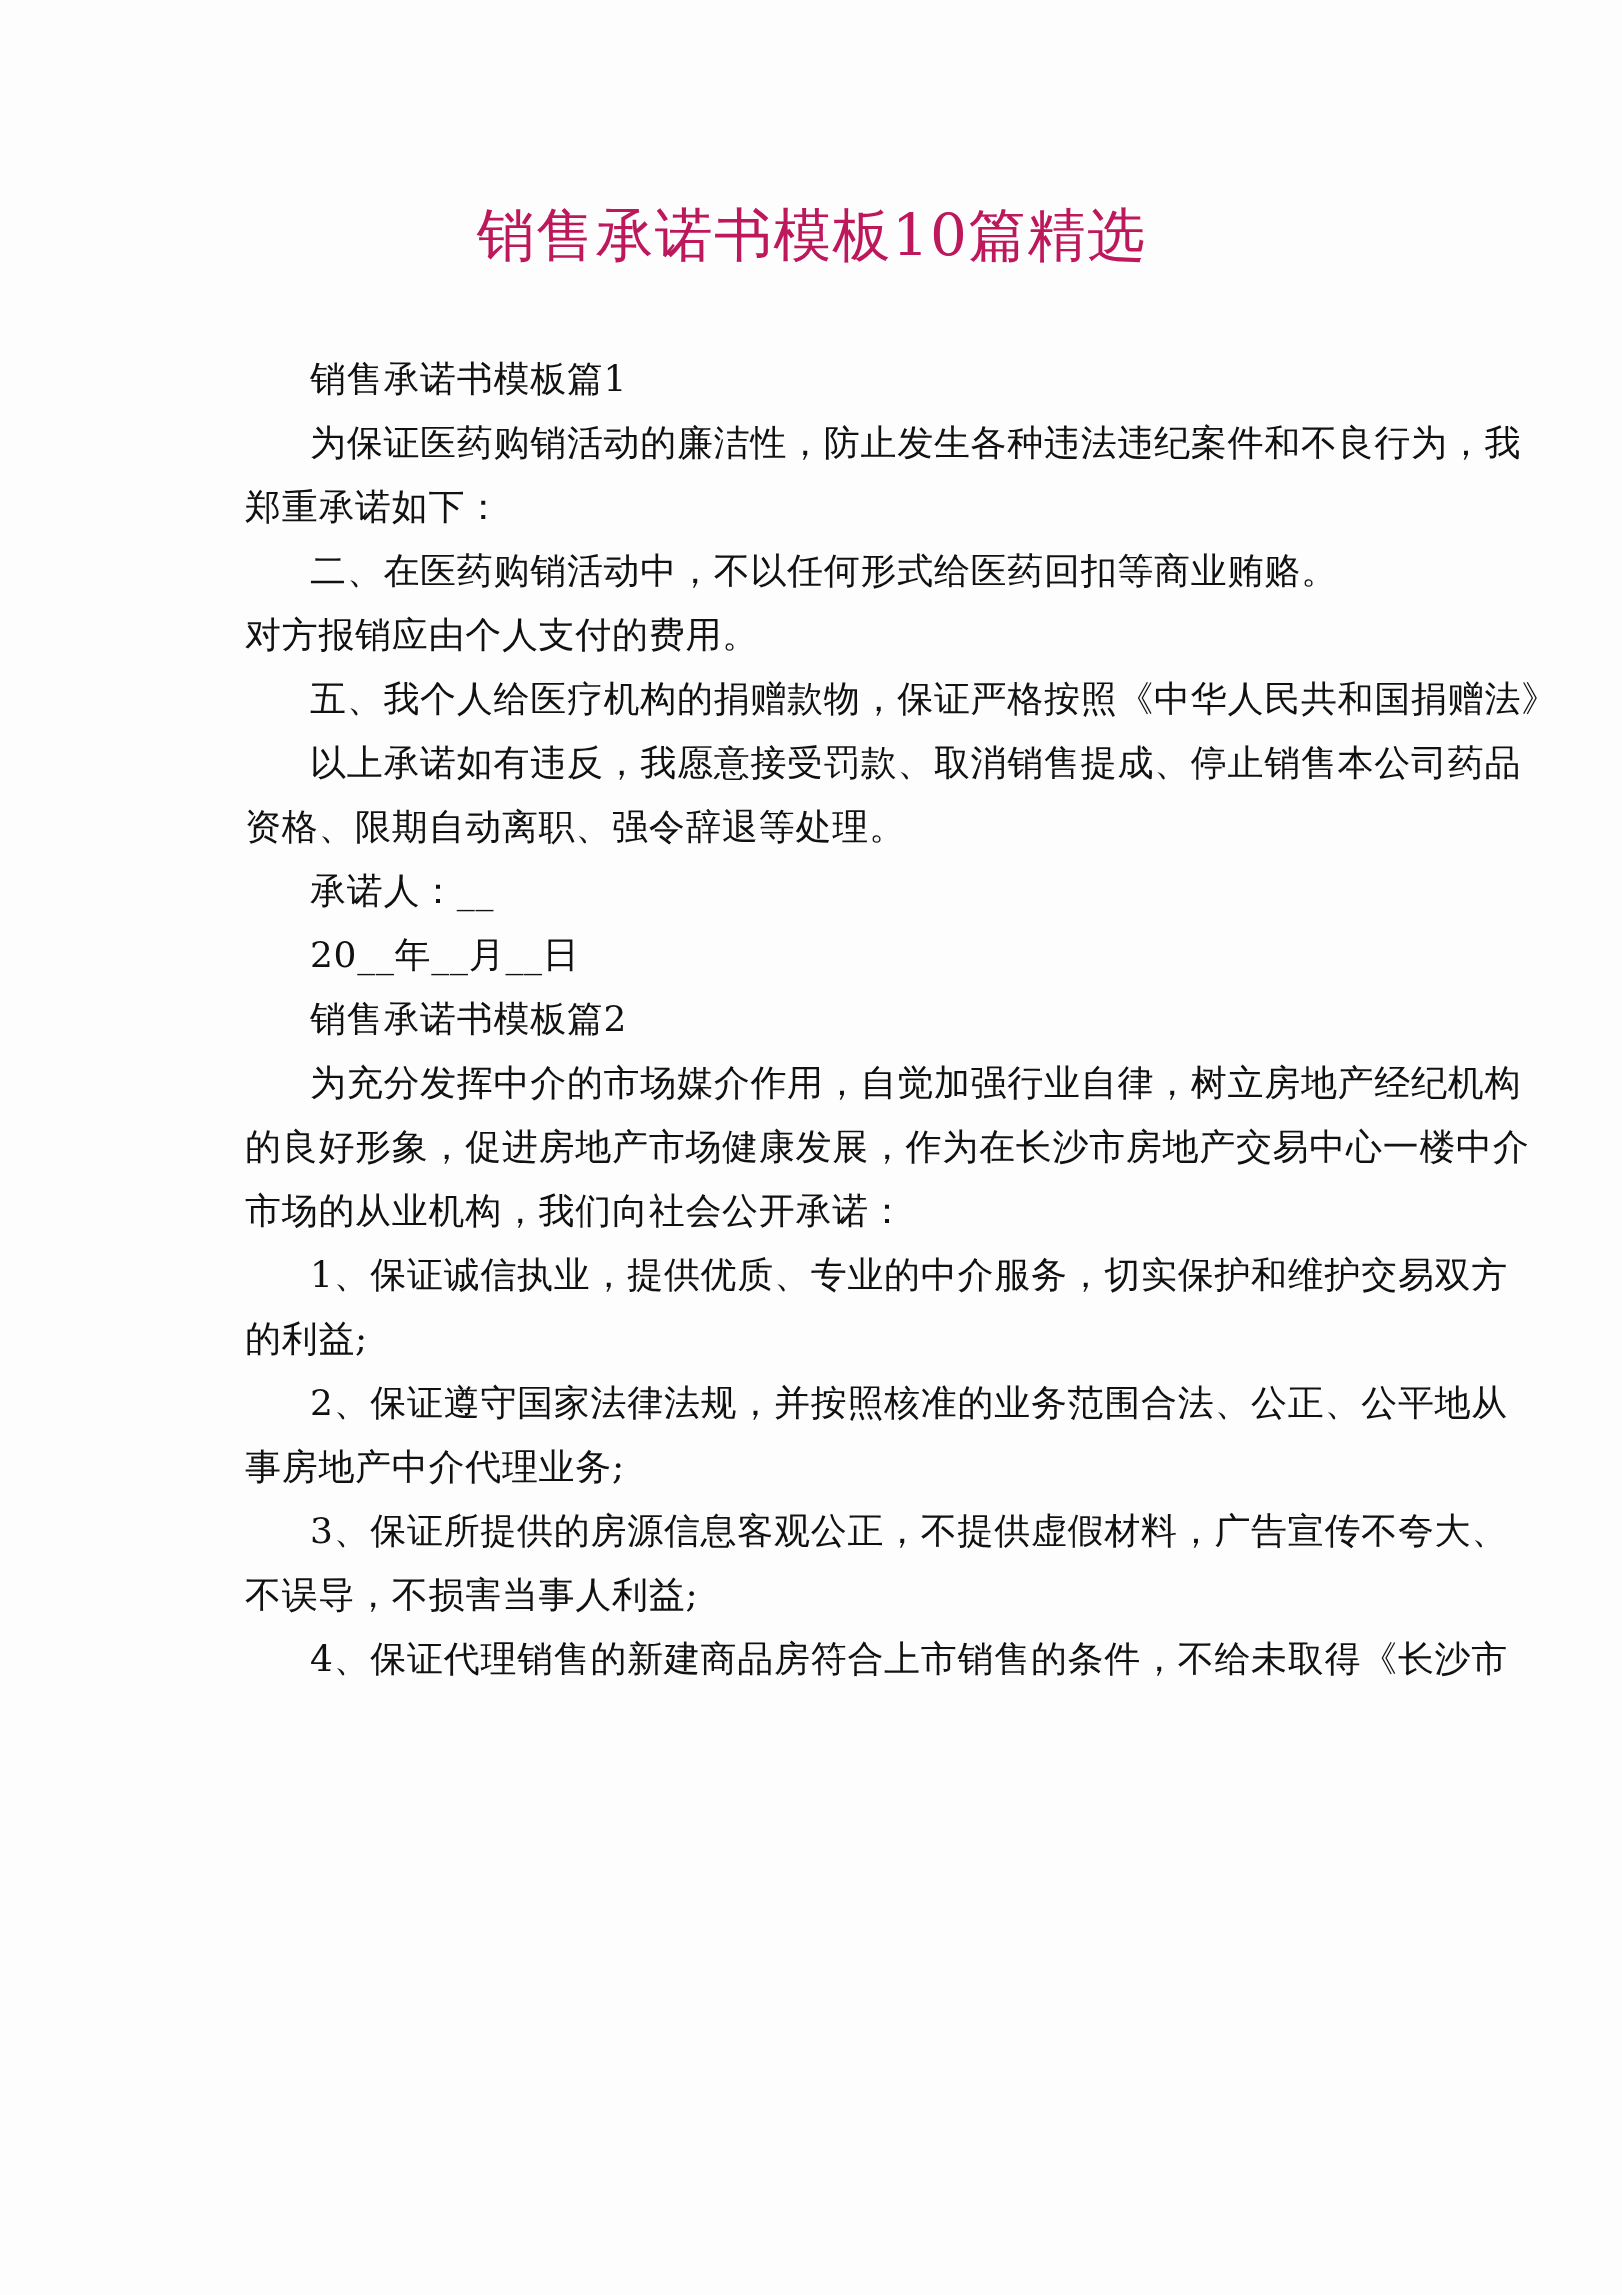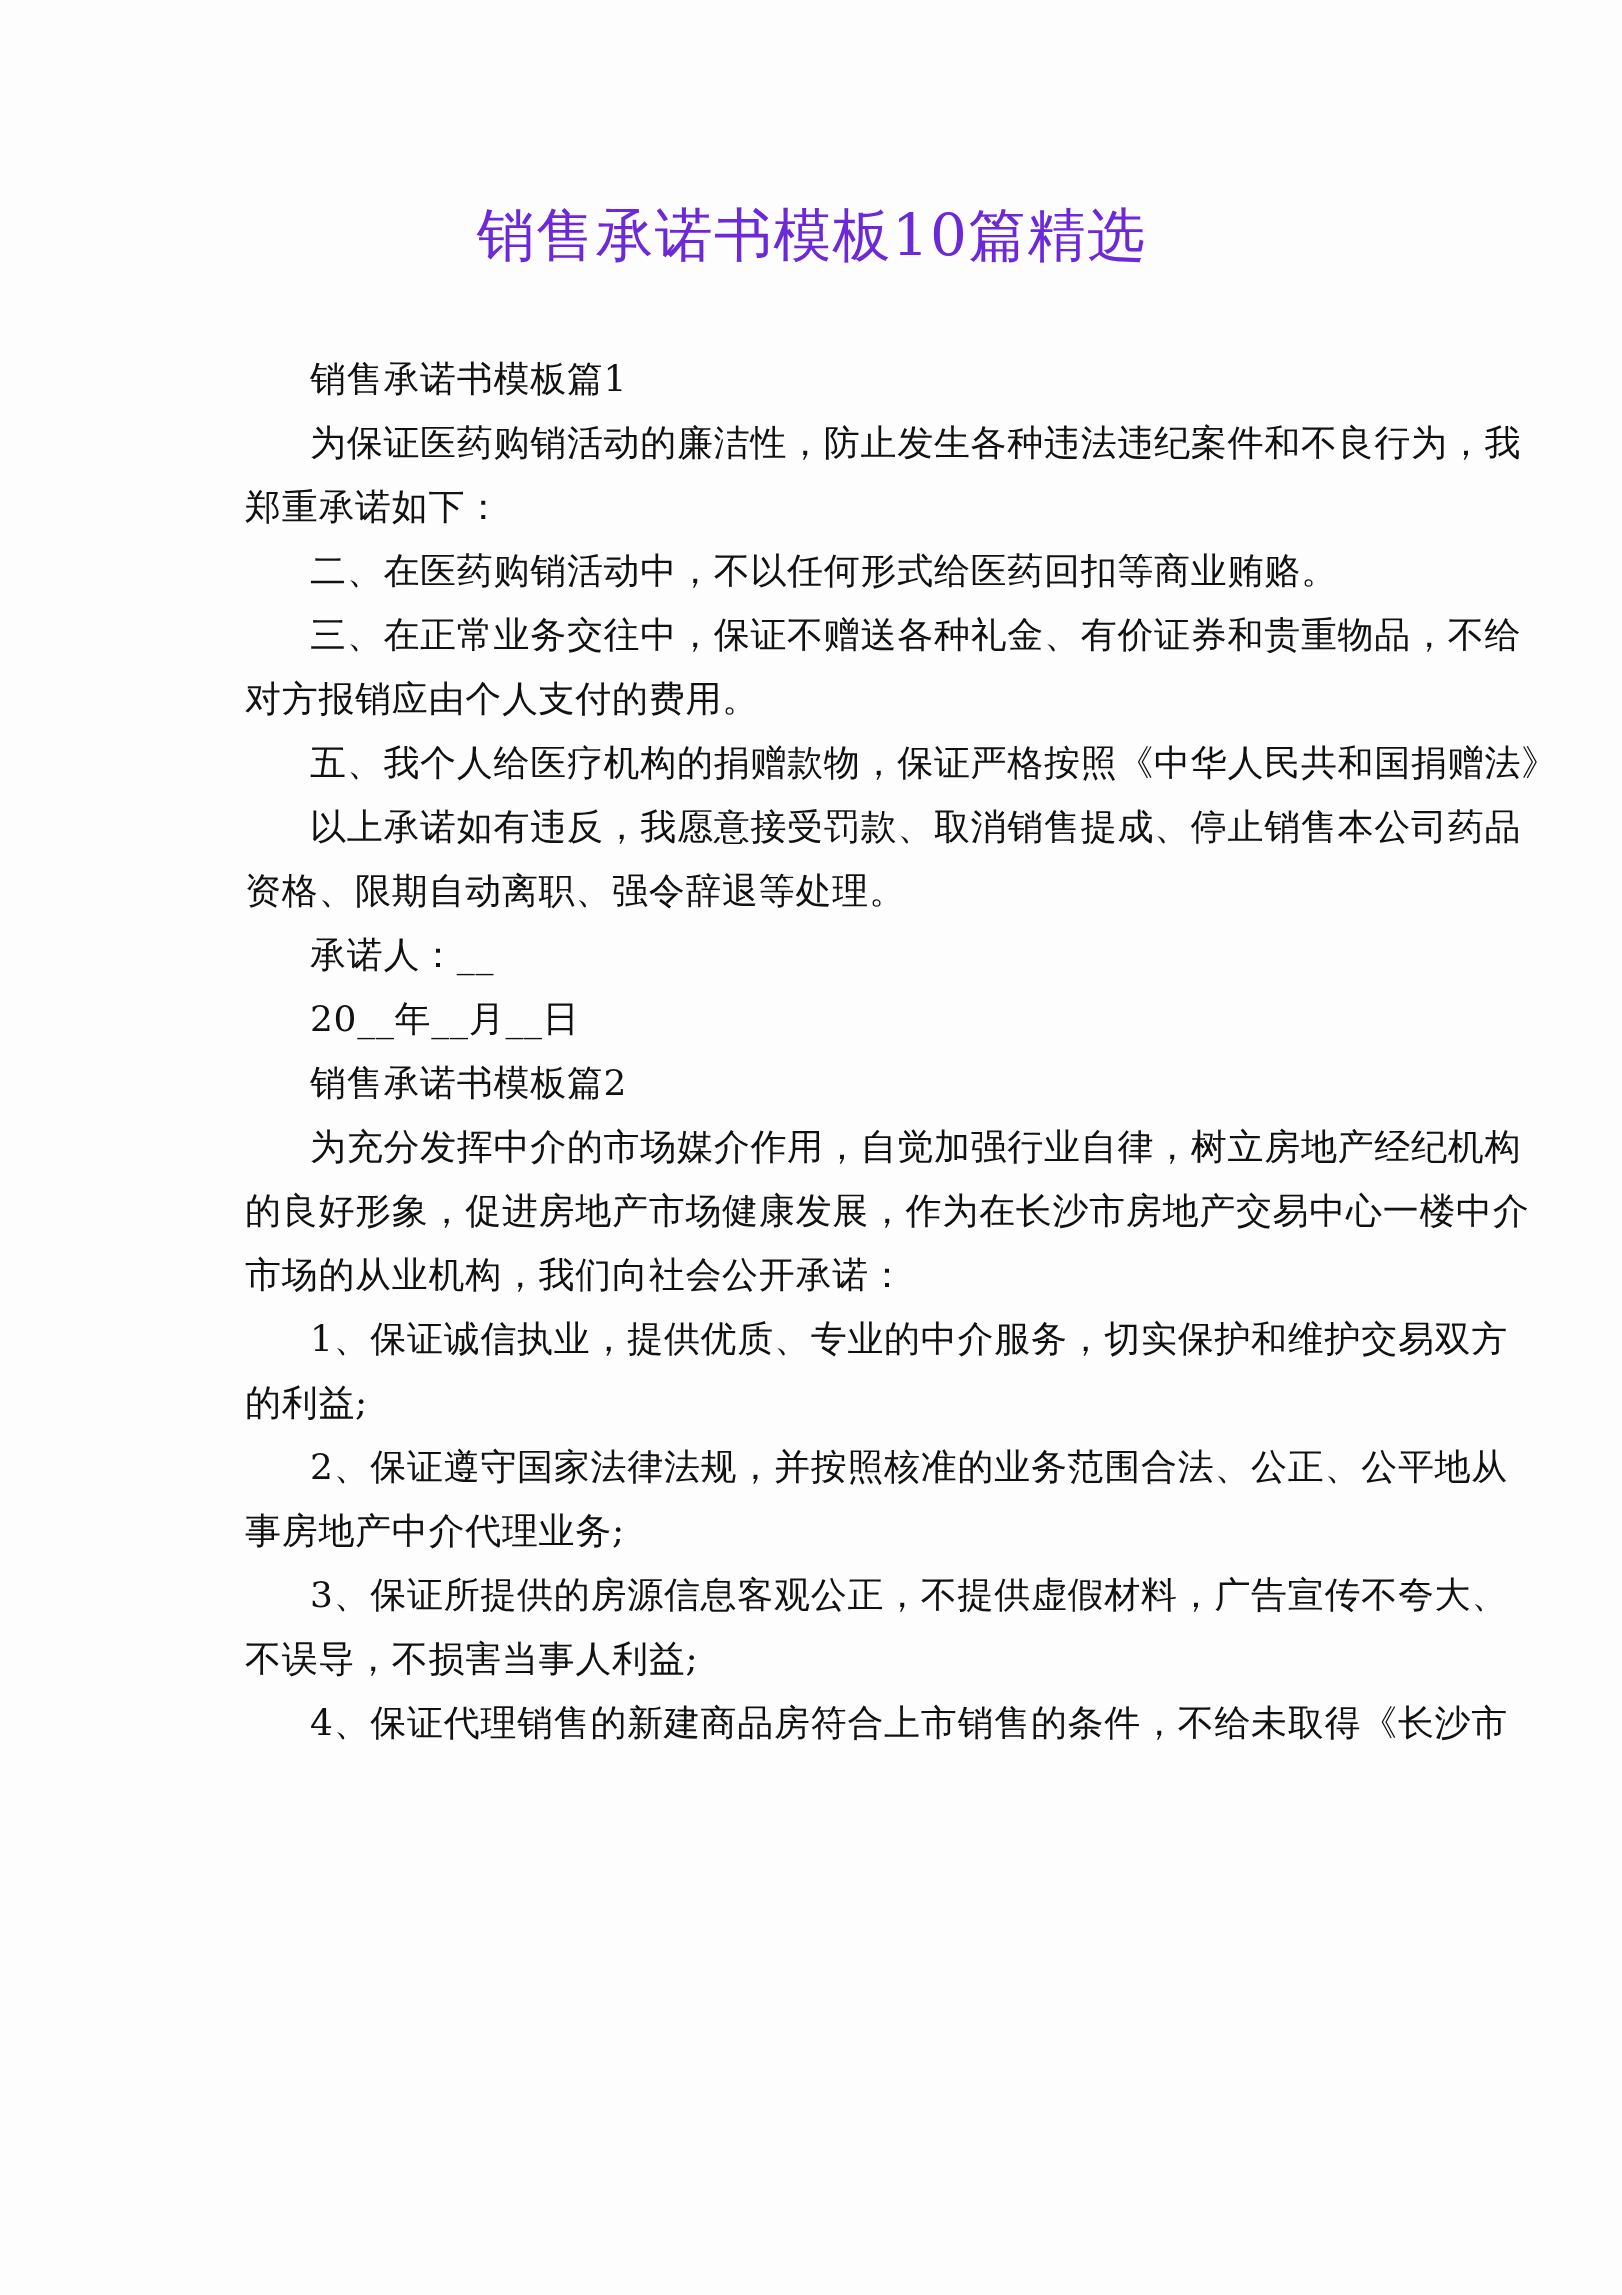--- a/index.html
+++ b/index.html
@@ -5,21 +5,21 @@
   html, body { margin: 0; padding: 0; background: #fdfdfd; }
   body { width: 1623px; height: 2295px; position: relative; overflow: hidden; }
   .page {
     position: absolute; left: 0; top: 0; width: 1623px; height: 2295px;
     background: #fdfdfd; color: #111;
     font-family: "DejaVu Serif", "Liberation Serif", serif;
   }
   .title {
     position: absolute; top: 196px; left: 0; width: 1623px;
     text-align: center; font-size: 58px; line-height: 79px;
-    letter-spacing: 1.3px; color: #6d28d9;
+    letter-spacing: 1.3px; color: #be185d;
   }
   .body {
     position: absolute; top: 347px; left: 245px; width: 1135px;
     font-size: 36px; line-height: 64px; letter-spacing: 0.7px;
   }
   .p { margin: 0; text-align: justify; text-align-last: left; }
   .p.indent { text-indent: 65px; }
   .line { display: block; white-space: nowrap; }
 </style>
 </head>
@@ -33,21 +33,20 @@
     <div class="p indent">销售承诺书模板篇1</div>
 
     <div class="p indent">
       <span class="line">为保证医药购销活动的廉洁性，防止发生各种违法违纪案件和不良行为，我</span>
       <span class="line" style="margin-left:-65px">郑重承诺如下：</span>
     </div>
     <div class="p indent">
       <span class="line">二、在医药购销活动中，不以任何形式给医药回扣等商业贿赂。</span>
     </div>
     <div class="p indent">
-      <span class="line">三、在正常业务交往中，保证不赠送各种礼金、有价证券和贵重物品，不给</span>
       <span class="line" style="margin-left:-65px">对方报销应由个人支付的费用。</span>
     </div>
     <div class="p indent">
       <span class="line">五、我个人给医疗机构的捐赠款物，保证严格按照《中华人民共和国捐赠法》</span>
     </div>
     <div class="p indent">
       <span class="line">以上承诺如有违反，我愿意接受罚款、取消销售提成、停止销售本公司药品</span>
       <span class="line" style="margin-left:-65px">资格、限期自动离职、强令辞退等处理。</span>
     </div>
     <div class="p indent">

